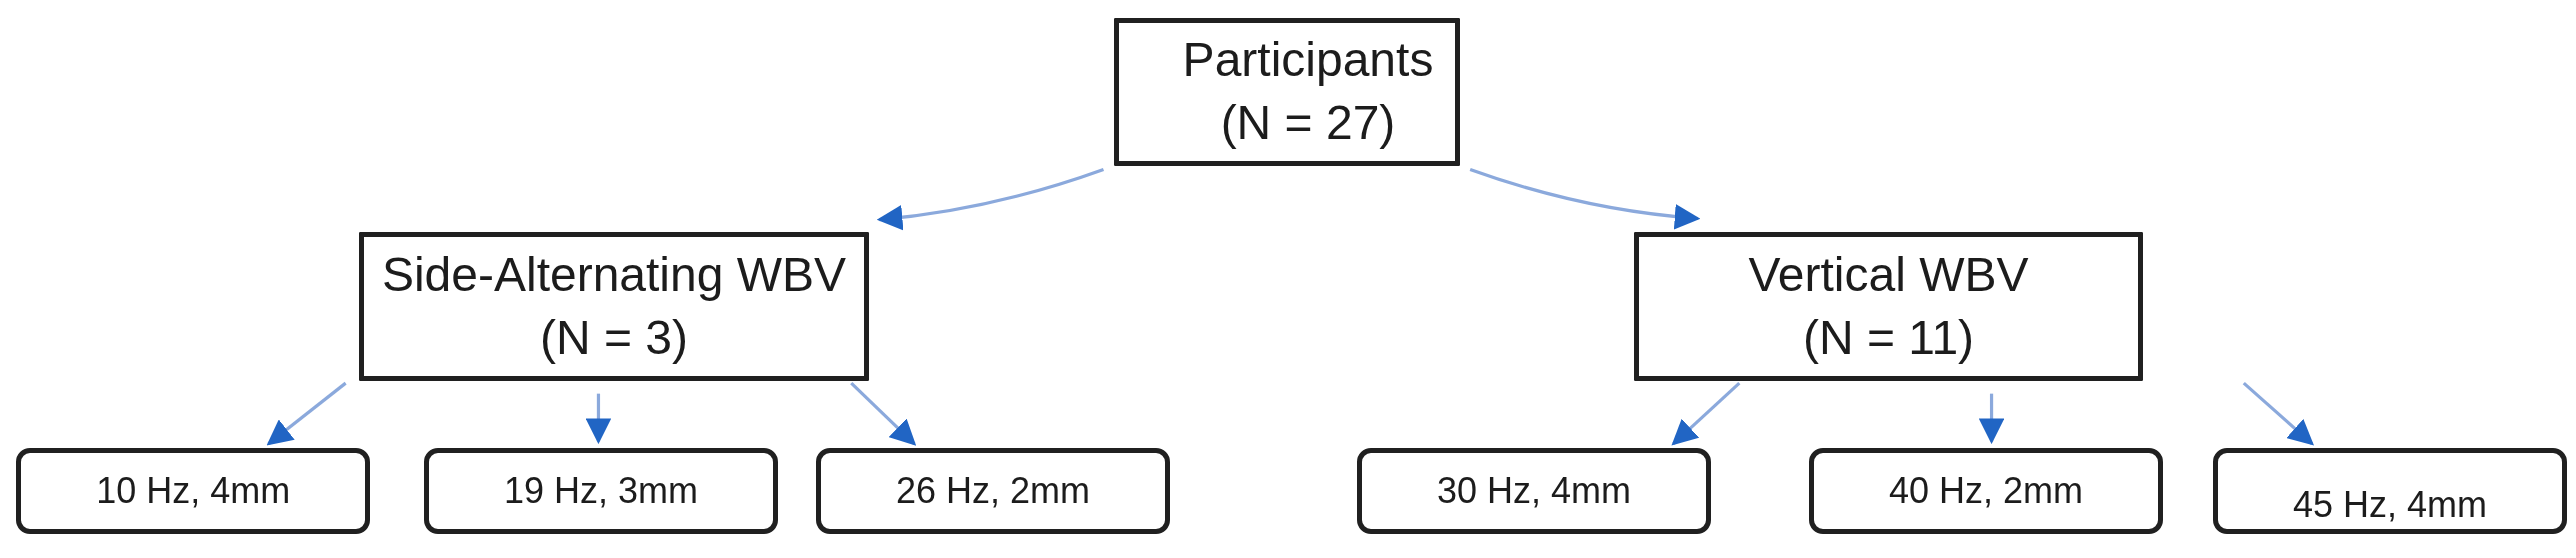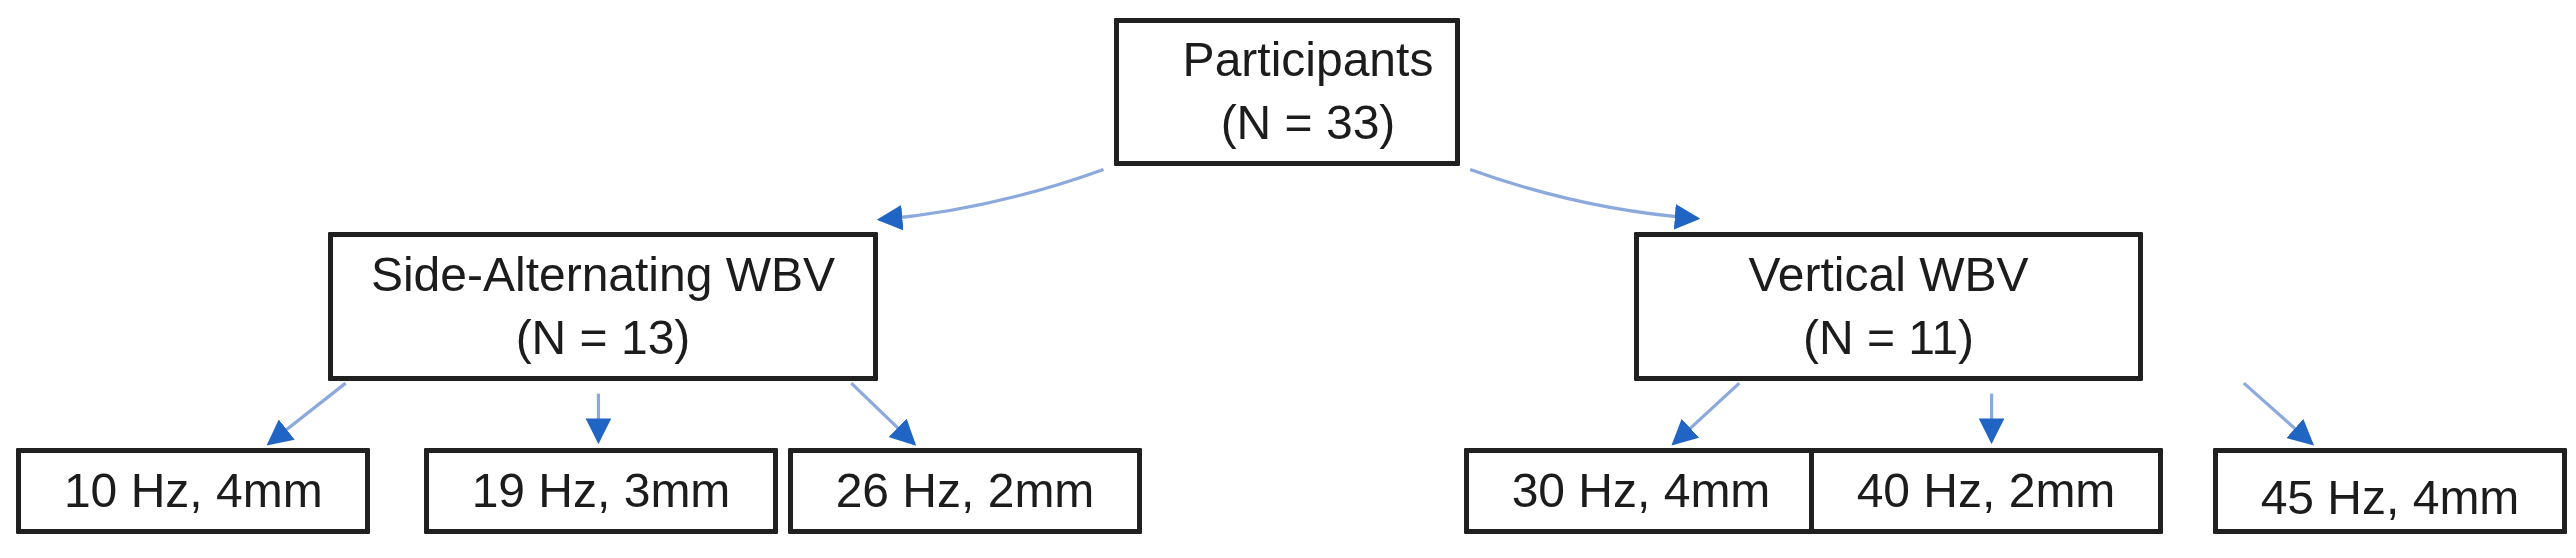--- a/index.html
+++ b/index.html
@@ -35,28 +35,28 @@
     justify-content: center;
     text-align: center;
     font-size: 48px;
     line-height: 1.3;
     white-space: nowrap;
     color: #1c1c1c;
   }
   
   .box-root   { left: 1114px; top: 17.5px;  width: 346px; height: 148px; padding-left: 42px; }
   
-  .box-branch-left  { left: 328px;  top: 232px; width: 550px; height: 149px; }
+  .box-branch-left  { left: 359px;  top: 232px; width: 510px; height: 149px; }
   .box-branch-right { left: 1634px; top: 232px; width: 509px; height: 149px; }
   
-  .leaf { top: 448px; height: 86px; width: 354px; font-size: 48px; }
+  .leaf { top: 448px; height: 86px; width: 354px; font-size: 36px; border-radius: 14px; }
   .leaf-0 { left: 16.3px;   }
   .leaf-1 { left: 424px;  }
-  .leaf-2 { left: 788px; }
-  .leaf-3 { left: 1464px; }
+  .leaf-2 { left: 816px; }
+  .leaf-3 { left: 1357px; }
   .leaf-4 { left: 1809px; }
   .leaf-5 { left: 2213px; justify-content: flex-end; }
   .box .line { display: block; }
 </style>
 </head>
 <body>
 
 <div id="stage">
 
   <svg id="connectors" viewBox="0 0 4412 957" xmlns="http://www.w3.org/2000/svg">
@@ -73,26 +73,26 @@
     <path d="M 1025 674 L 1025 756" fill="none" stroke="#8ba9dc" stroke-width="5.5" marker-end="url(#arrowhead)"></path>
     <path d="M 1458 656 L 1566 760" fill="none" stroke="#8ba9dc" stroke-width="5.5" marker-end="url(#arrowhead)"></path>
 
     <path d="M 2979 656 L 2866 760" fill="none" stroke="#8ba9dc" stroke-width="5.5" marker-end="url(#arrowhead)"></path>
     <path d="M 3411 674 L 3411 756" fill="none" stroke="#8ba9dc" stroke-width="5.5" marker-end="url(#arrowhead)"></path>
     <path d="M 3843 656 L 3960 760" fill="none" stroke="#8ba9dc" stroke-width="5.5" marker-end="url(#arrowhead)"></path>
   </svg>
 
   <div class="box box-root">
     <span class="line">Participants</span>
-    <span class="line">(N = 33)</span>
+    <span class="line">(N = 27)</span>
   </div>
 
   <div class="box box-branch-left">
     <span class="line">Side-Alternating WBV</span>
-    <span class="line">(N = 13)</span>
+    <span class="line">(N = 3)</span>
   </div>
 
   <div class="box box-branch-right">
     <span class="line">Vertical WBV</span>
     <span class="line">(N = 11)</span>
   </div>
 
   <div class="box leaf leaf-0">
     <span class="line">10 Hz, 4mm</span>
   </div>

